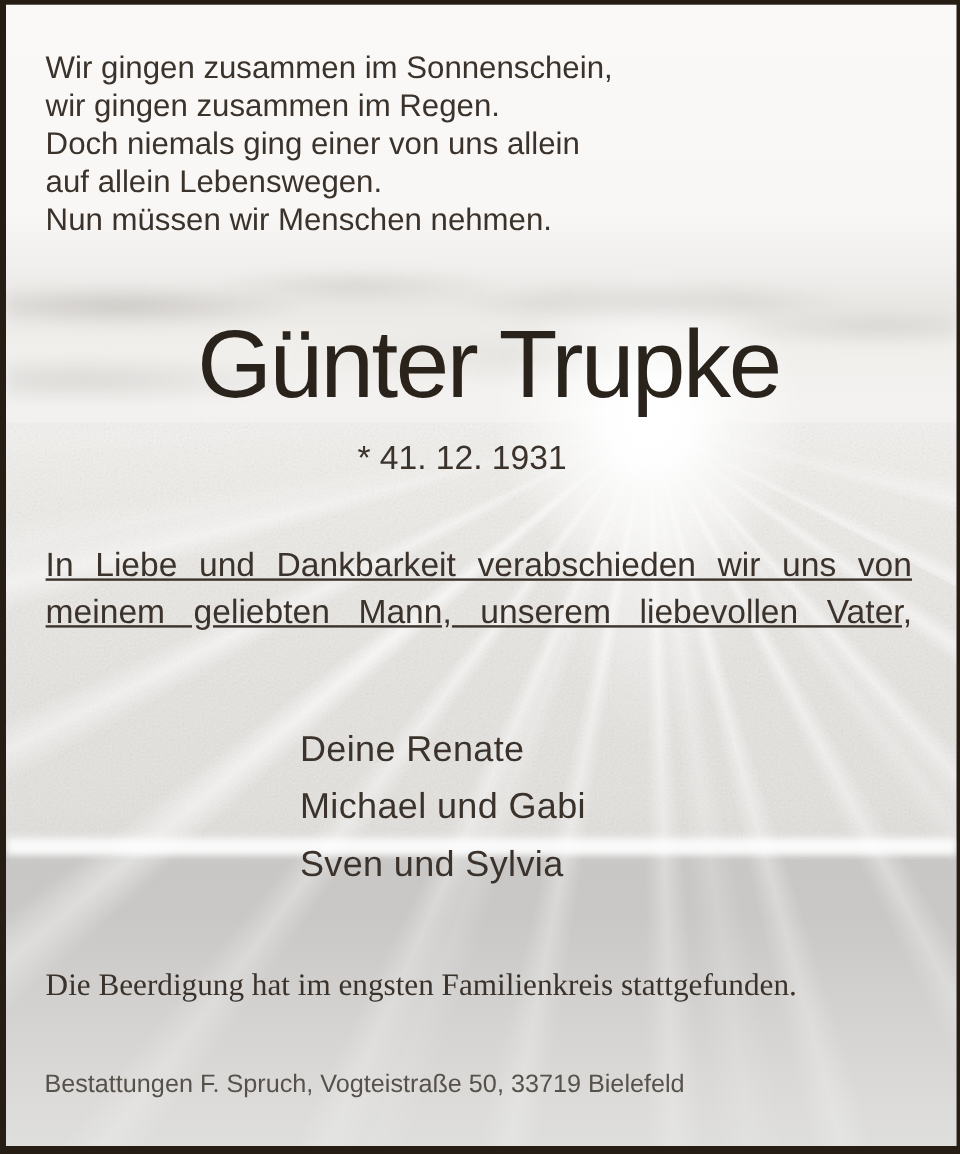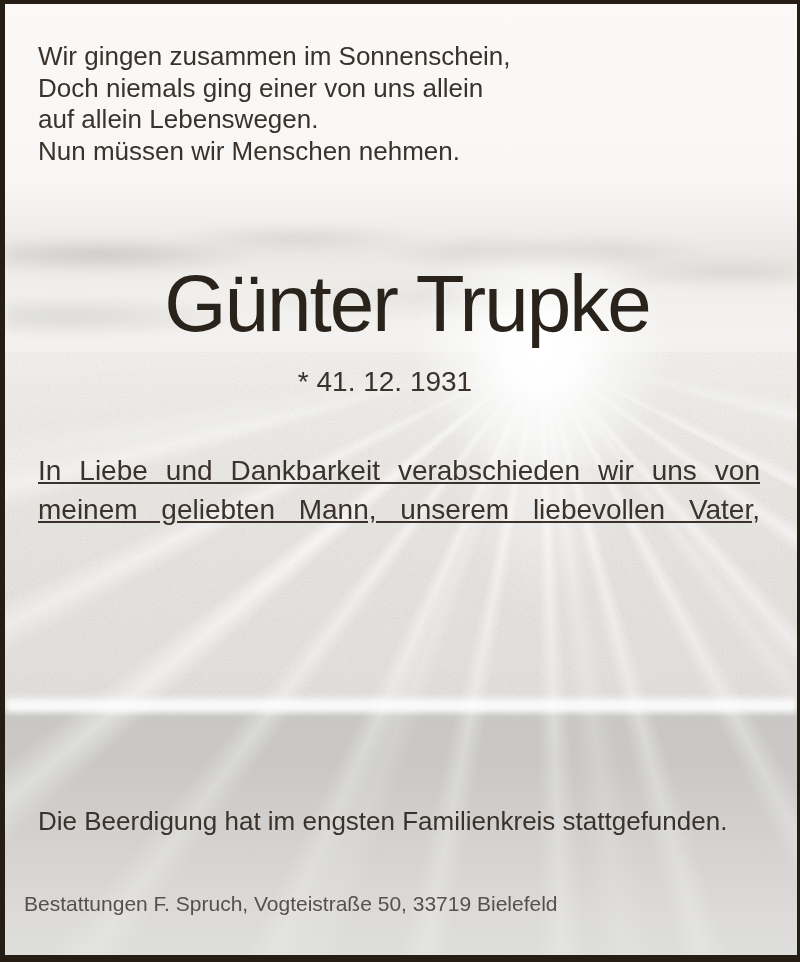--- a/index.html
+++ b/index.html
@@ -116,23 +116,24 @@
   .mourners{
     left:245px;top:597px;
     font-size:30px;line-height:48px;
     letter-spacing:.3px;
     color:var(--ink,#3a322b);
   }
   .funeral{
     left:33px;top:802px;
     font-size:26px;line-height:30px;
     color:var(--ink,#3a322b);
+    font-family:Liberation Serif, serif;
   }
   .agency{
-    left:19px;top:888px;
+    left:32px;top:888px;
     font-size:21px;line-height:24px;
     color:var(--muted_ink,#56514b);
   }
 </style>
 </head>
 <body>
 
 <div class="sheet">
 
   <div class="bg">
@@ -150,35 +151,41 @@
     </svg>
     <div class="ridge"></div>
     <div class="rays"></div>
     <div class="sunglow"></div>
   </div>
 
   <div class="content">
 
     <div class="poem">
       <div>Wir gingen zusammen im Sonnenschein,</div>
+      <div>wir gingen zusammen im Regen.</div>
       <div>Doch niemals ging einer von uns allein</div>
       <div>auf allein Lebenswegen.</div>
       <div>Nun müssen wir Menschen nehmen.</div>
     </div>
 
     <h1 class="name">Günter Trupke</h1>
 
     <div class="dates">
       <span>* 41. 12. 1931</span>
     </div>
 
     <div class="tribute">
       <div class="just">In Liebe und Dankbarkeit verabschieden wir uns von</div>
       <div class="just">meinem geliebten Mann, unserem liebevollen Vater,</div>
     </div>
 
+    <div class="mourners">
+      <div>Deine Renate</div>
+      <div>Michael und Gabi</div>
+      <div>Sven und Sylvia</div>
+    </div>
 
     <div class="funeral">Die Beerdigung hat im engsten Familienkreis stattgefunden.</div>
 
     <div class="agency">Bestattungen F. Spruch, Vogteistraße 50, 33719 Bielefeld</div>
 
   </div>
 </div>
 
 </body></html>

